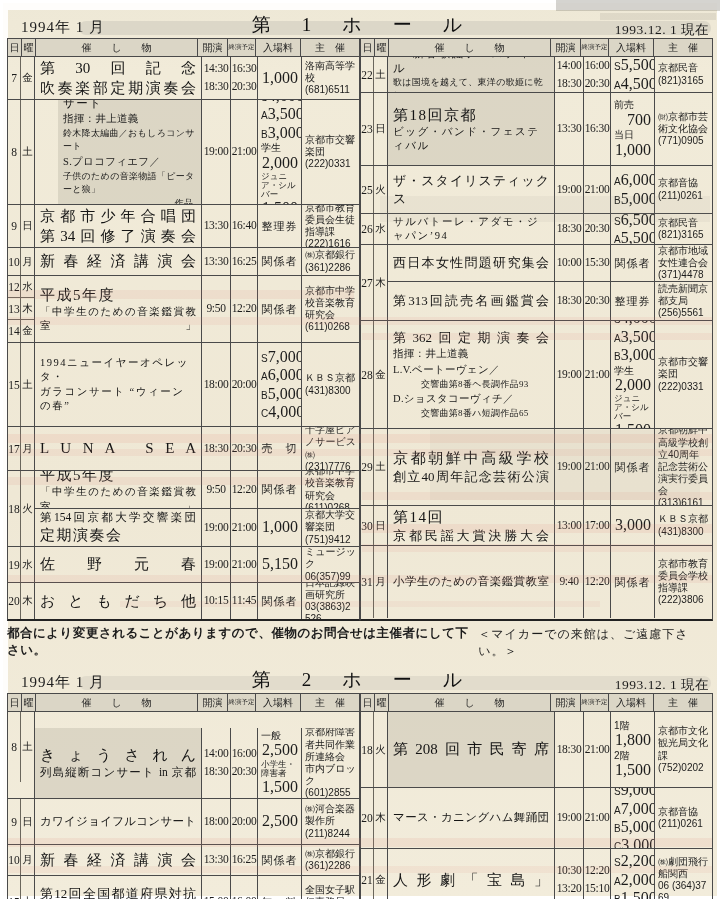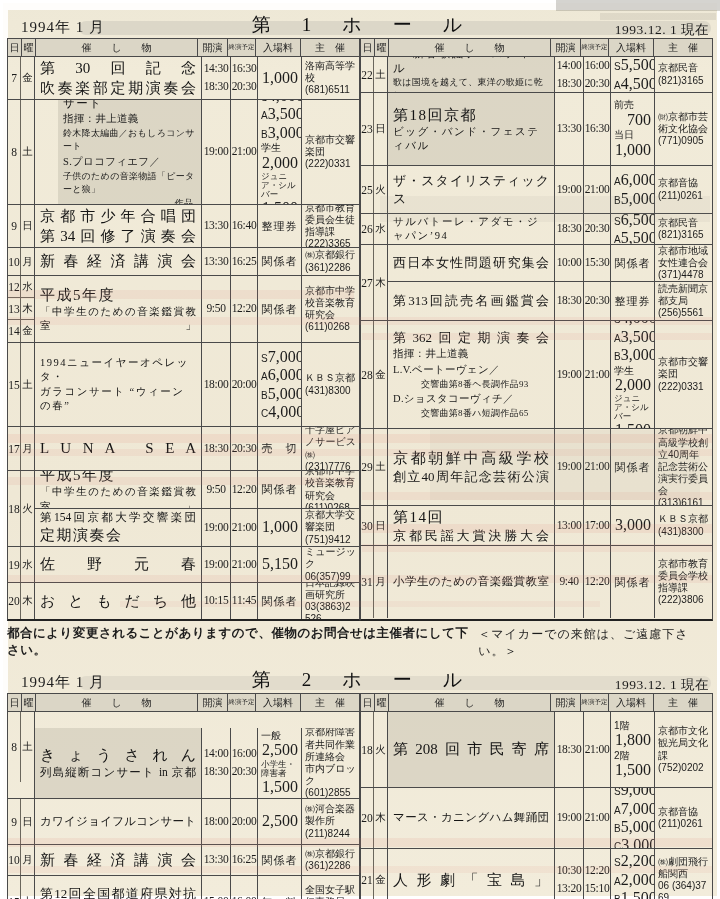--- a/index.html
+++ b/index.html
@@ -187,21 +187,21 @@
                   <div class="tm">13:30</div>
                 </div>
                 <div class="cell c-en bl">
                   <div class="tm">16:40</div>
                 </div>
                 <div class="cell c-fee bl">
                   <div class="fee-c">整理券</div>
                 </div>
                 <div class="cell c-org bl">
                   <div class="orgln">京都市教育委員会生徒指導課</div>
-                  <div class="orgln">(222)3365</div>
+                  <div class="orgln">(222)1616</div>
                 </div>
               </div>
             </div>
           </div>
           <div class="row">
             <div class="daycol">
               <div class="daycell" style="height: 27px;">
                 <div class="dnum">10</div>
                 <div class="dwd">月</div>
               </div>

